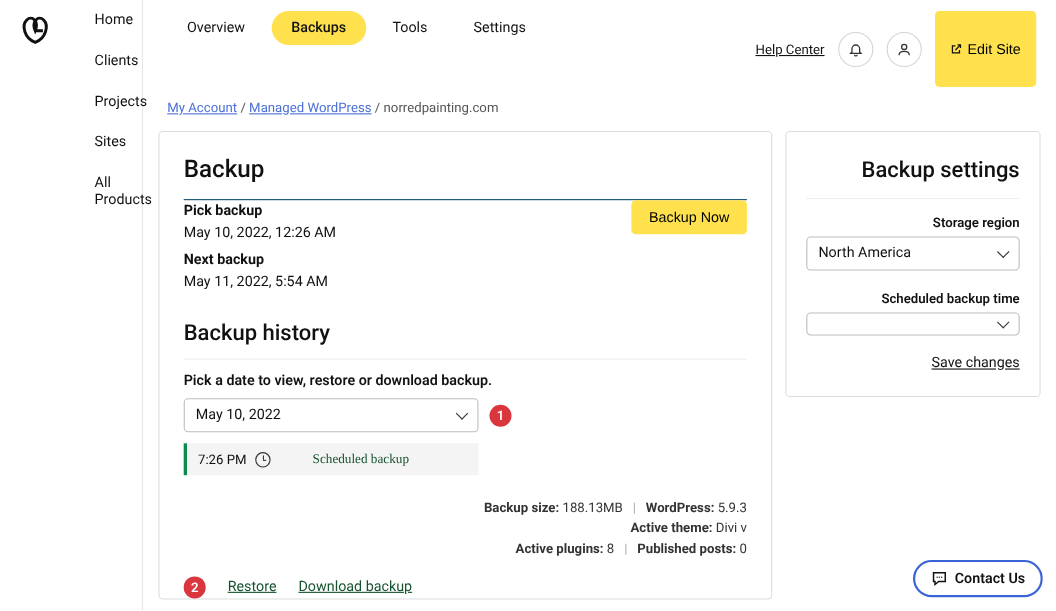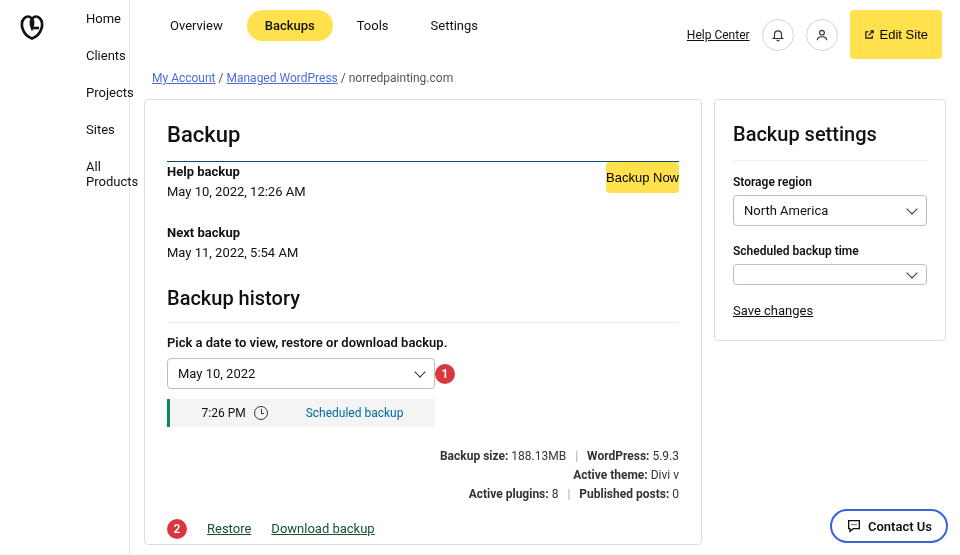--- a/index.html
+++ b/index.html
@@ -87,21 +87,21 @@
       border-radius: 50%;
       display: flex;
       align-items: center;
       justify-content: center;
       cursor: pointer;
       background: #fff;
     }
     .edit-site-btn {
       background: #ffe14d;
       border: none;
-      padding: 17px 14px;
+      padding: 27px 14px;
       border-radius: 4px;
       font-size: 13px;
       cursor: pointer;
       display: flex;
       align-items: center;
       gap: 5px;
     }
     .breadcrumb {
       padding: 6px 22px 14px 22px;
       font-size: 12px;
@@ -128,20 +128,21 @@
       flex: 1;
       padding: 22px 22px 18px 22px;
       display: flex;
       flex-direction: column;
       min-width: 0;
     }
     .card-right {
       width: 232px;
       padding: 22px 18px;
       align-self: flex-start;
+      text-align: right;
     }
     h1.section-title {
       font-size: 22px;
       font-weight: 500;
       padding-bottom: 14px;
       border-bottom: 1px solid #0c4a6e;
     }
     .backup-status-row {
       display: flex;
       align-items: flex-start;
@@ -150,41 +151,42 @@
     .backup-status {
       font-size: 13px;
       line-height: 1.5;
     }
     .backup-status .label {
       font-weight: 700;
     }
     .backup-now-btn {
       background: #ffe14d;
       border: none;
-      padding: 8px 0;
+      padding: 8px 16px;
       border-radius: 4px;
       font-size: 13px;
       cursor: pointer;
     }
     .history-title {
       font-size: 20px;
       font-weight: 500;
       margin-top: 24px;
       padding-bottom: 12px;
       border-bottom: 1px solid #eee;
       margin-bottom: 12px;
     }
     .pick-label {
       font-size: 13px;
       font-weight: 600;
       margin-bottom: 8px;
     }
     .date-row {
       display: flex;
       align-items: center;
+      gap: 10px;
     }
     .select {
       border: 1px solid #bdbdbd;
       border-radius: 4px;
       padding: 7px 10px;
       display: flex;
       align-items: center;
       justify-content: space-between;
       cursor: pointer;
       background: #fff;
@@ -217,21 +219,20 @@
     .backup-row {
       margin-top: 10px;
       width: 268px;
       background: #f4f4f4;
       border-left: 3px solid #0d8a50;
       padding: 7px 10px;
       display: flex;
       align-items: center;
       gap: 8px;
       font-size: 12px;
-      justify-content: center;
     }
     .clock-icon {
       width: 14px;
       height: 14px;
       border: 1.2px solid #333;
       border-radius: 50%;
       display: inline-flex;
       align-items: center;
       justify-content: center;
       position: relative;
@@ -249,21 +250,22 @@
       content: '';
       position: absolute;
       width: 3px;
       height: 1px;
       background: #333;
       top: 50%;
       left: 50%;
     }
     .backup-type {
       margin-left: 30px;
-      color: #0369a1;
+      color: #14532d;
+      font-family: Liberation Serif, serif;
     }
     .footer {
       margin-top: auto;
       padding-top: 20px;
     }
     .meta {
       font-size: 12px;
       color: #333;
       text-align: right;
       line-height: 1.6;
@@ -385,23 +387,23 @@
       <span> / </span>
       <span>norredpainting.com</span>
     </div>
 
     <div class="content">
       <div class="card card-left">
         <h1 class="section-title">Backup</h1>
 
         <div class="backup-status-row">
           <div class="backup-status">
-            <div><span class="label">Help backup</span></div>
+            <div><span class="label">Pick backup</span></div>
             <div>May 10, 2022, 12:26 AM</div>
-            <div style="margin-top:22px"><span class="label">Next backup</span></div>
+            <div style="margin-top:6px"><span class="label">Next backup</span></div>
             <div>May 11, 2022, 5:54 AM</div>
           </div>
           <button class="backup-now-btn">Backup Now</button>
         </div>
 
         <h2 class="history-title">Backup history</h2>
         <div class="pick-label">Pick a date to view, restore or download backup.</div>
 
         <div class="date-row">
           <div class="select date-select">

